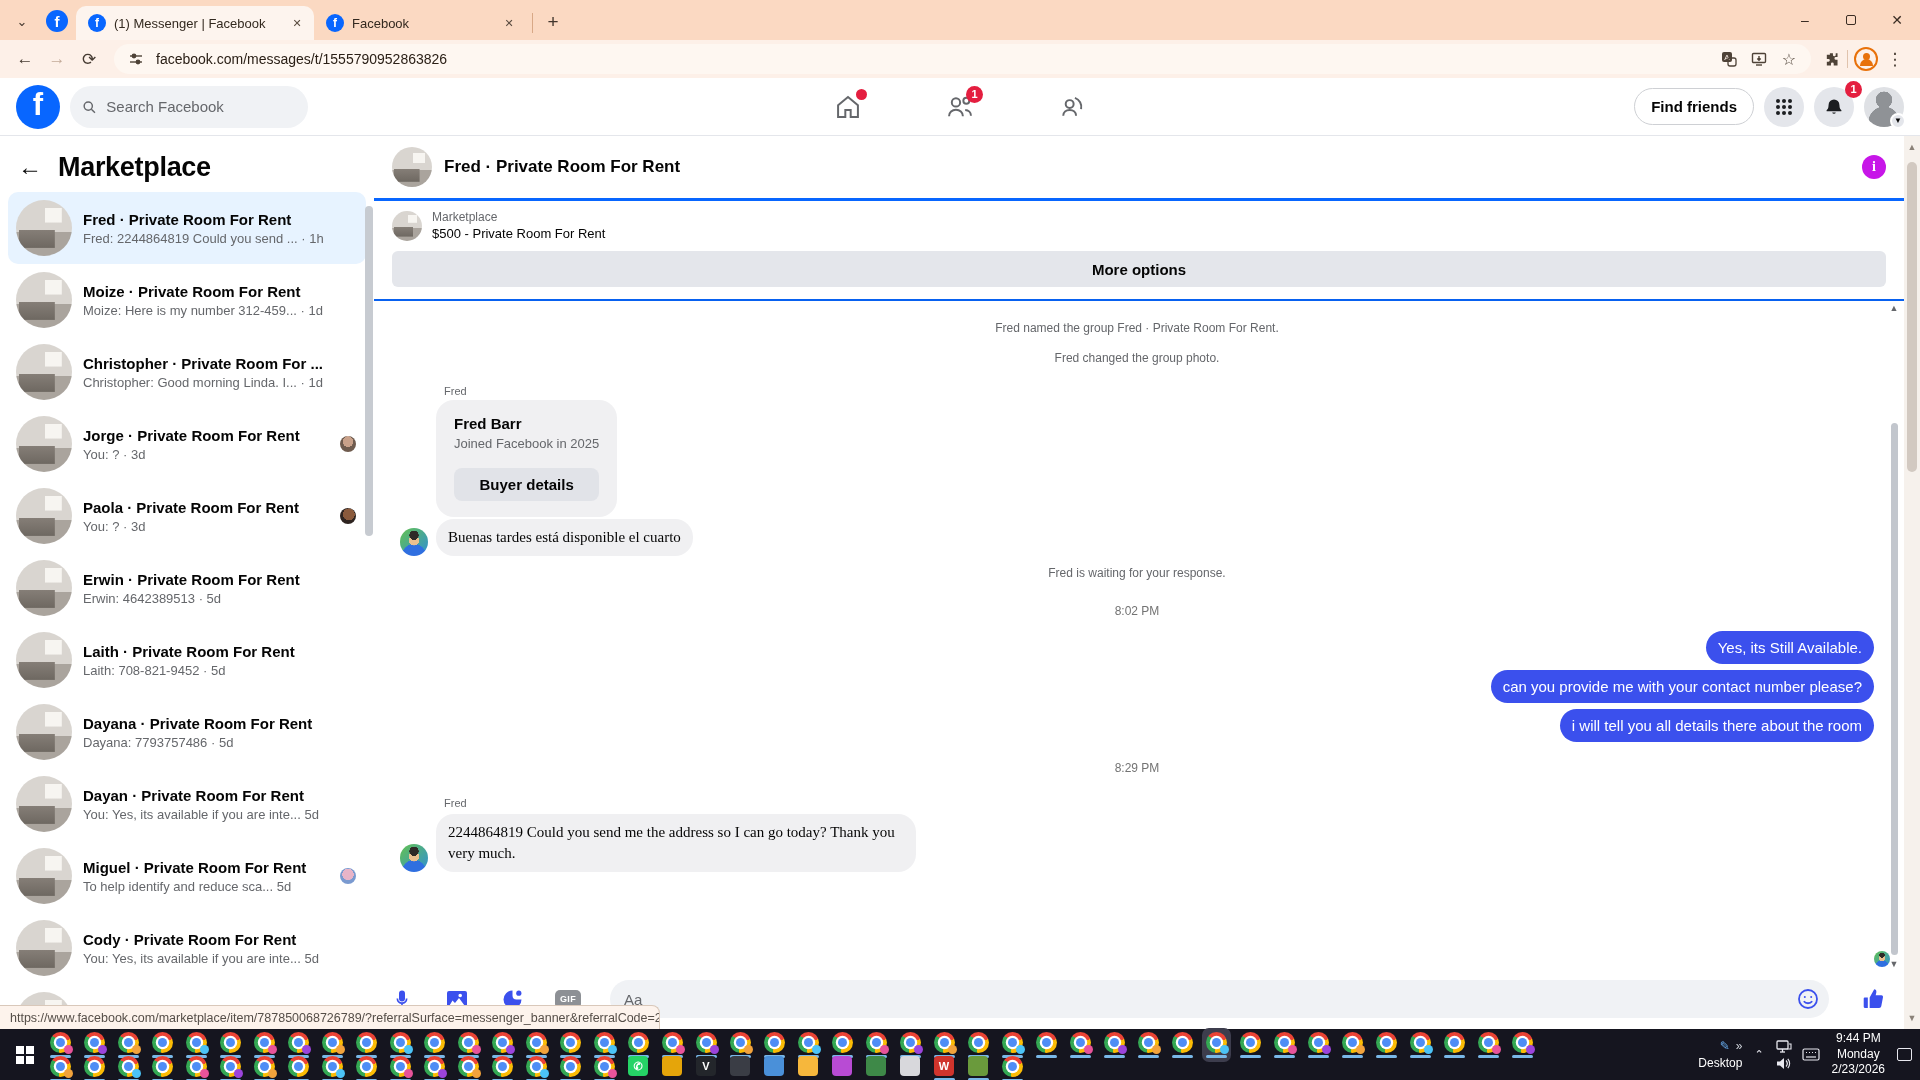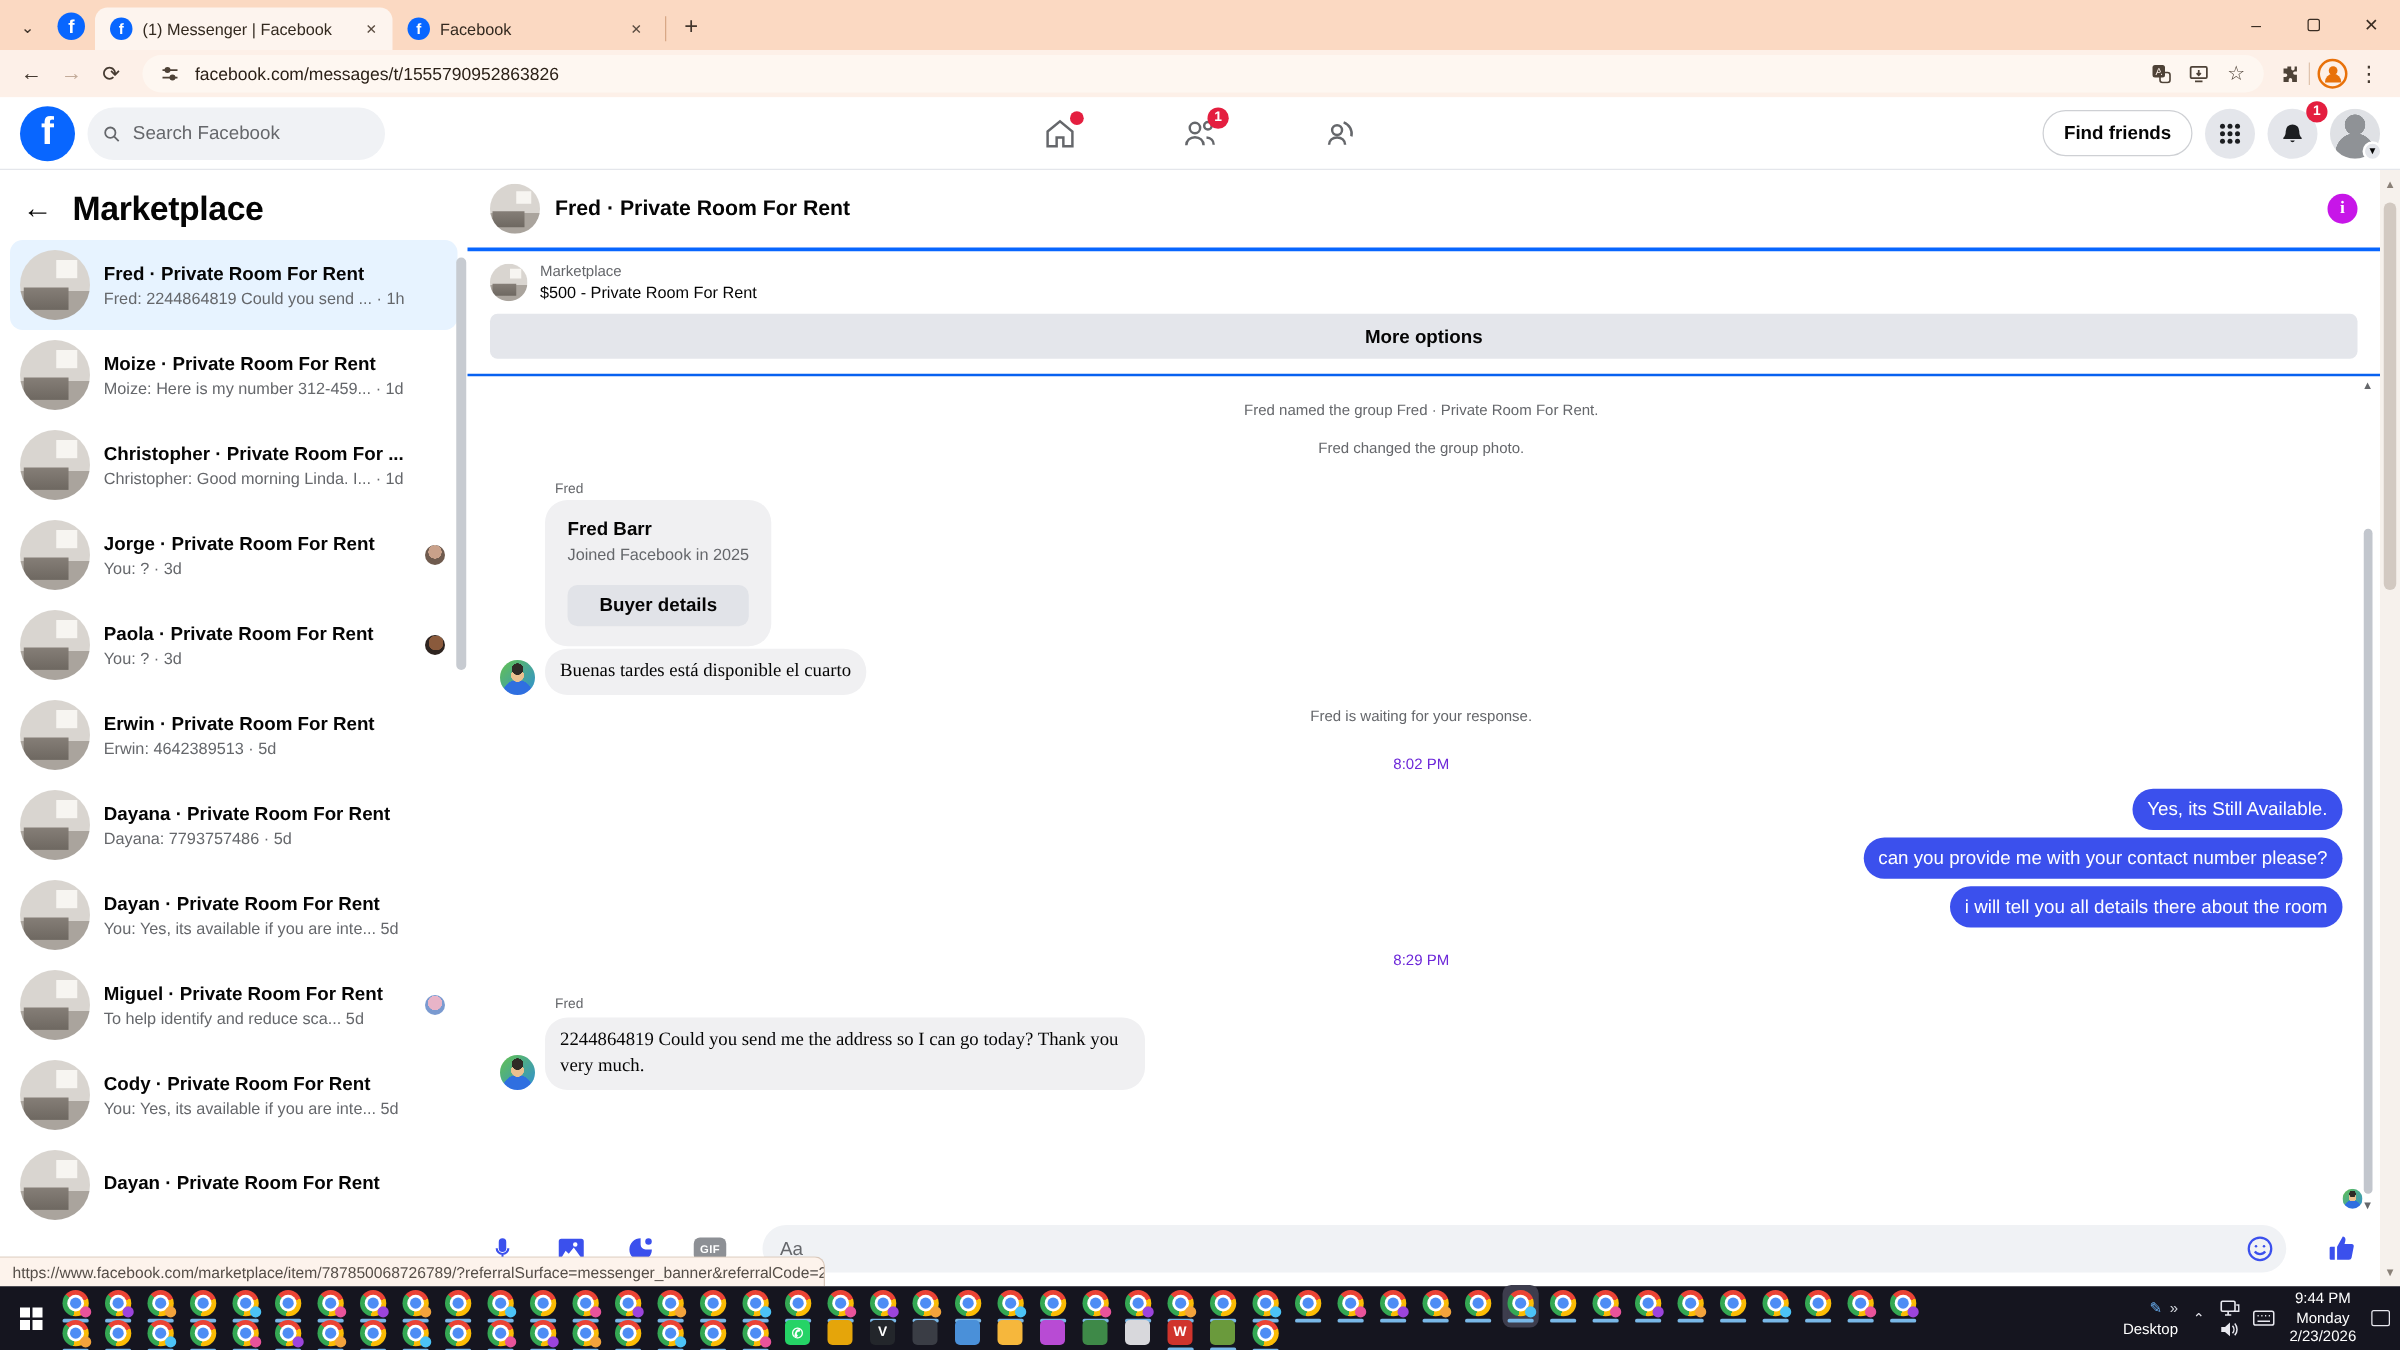--- a/index.html
+++ b/index.html
@@ -90,21 +90,21 @@
   .blue-line2{height:2px;background:#0861f0;flex:none;}
   .banner{display:flex;align-items:center;gap:10px;padding:9px 18px 8px;flex:none;}
   .banner .room{width:30px;height:30px;}
   .banner-src{font-size:12px;color:#65676b;}
   .banner-listing{font-size:13px;margin-top:2px;}
   .btn-row{display:flex;gap:8px;padding:2px 18px 12px;flex:none;}
   .pill-btn{flex:1;height:36px;background:#e4e6eb;border:none;border-radius:6px;
     font-family:inherit;font-size:15px;font-weight:600;color:#050505;}
   .messages{flex:1;min-height:0;position:relative;padding:12px 30px 2px 26px;display:flex;flex-direction:column;overflow:hidden;}
   .msg-system{text-align:center;font-size:12px;color:#65676b;margin:8px 0;flex:none;}
-  .msg-time{text-align:center;font-size:12px;color:#6d28d9;margin:16px 0 10px;flex:none;}
+  .msg-time{text-align:center;font-size:12px;color:#737373;margin:16px 0 10px;flex:none;}
   .msg-label{font-size:11px;color:#65676b;margin:12px 0 3px 44px;flex:none;}
   .card{margin-left:36px;background:#f0f0f2;border-radius:18px;padding:15px 18px 16px;width:max-content;flex:none;}
   .card-name{font-size:15px;font-weight:700;}
   .card-meta{font-size:13px;color:#65676b;margin-top:4px;}
   .card-btn{margin-top:17px;background:#e1e3e8;border-radius:8px;padding:8px 24px;font-size:15px;font-weight:600;text-align:center;}
   .row-in{display:flex;align-items:flex-end;gap:8px;margin:2px 0;flex:none;font-family:Liberation Serif, serif;}
   .avatar-fred{width:28px;height:28px;border-radius:50%;flex:none;background:
     radial-gradient(circle at 50% 26%,#2e2a26 0 18%,transparent 19%),
     radial-gradient(circle at 50% 44%,#eac08f 0 24%,transparent 25%),
     radial-gradient(circle at 50% 100%,#2f6fe0 0 38%,transparent 39%),
@@ -363,20 +363,30 @@
     <div class="room"></div>
     <div class="convo-texts">
       <div class="convo-title">Erwin · Private Room For Rent</div>
       <div class="convo-sub">
         <span class="convo-preview">Erwin: 4642389513</span> <span class="convo-time">· 5d</span>
       </div>
     </div>
 
   </div>
 
+  <div class="convo">
+    <div class="room"></div>
+    <div class="convo-texts">
+      <div class="convo-title">Laith · Private Room For Rent</div>
+      <div class="convo-sub">
+        <span class="convo-preview">Laith: 708-821-9452</span> <span class="convo-time">· 5d</span>
+      </div>
+    </div>
+
+  </div>
 
   <div class="convo">
     <div class="room"></div>
     <div class="convo-texts">
       <div class="convo-title">Dayana · Private Room For Rent</div>
       <div class="convo-sub">
         <span class="convo-preview">Dayana: 7793757486</span> <span class="convo-time">· 5d</span>
       </div>
     </div>
 

